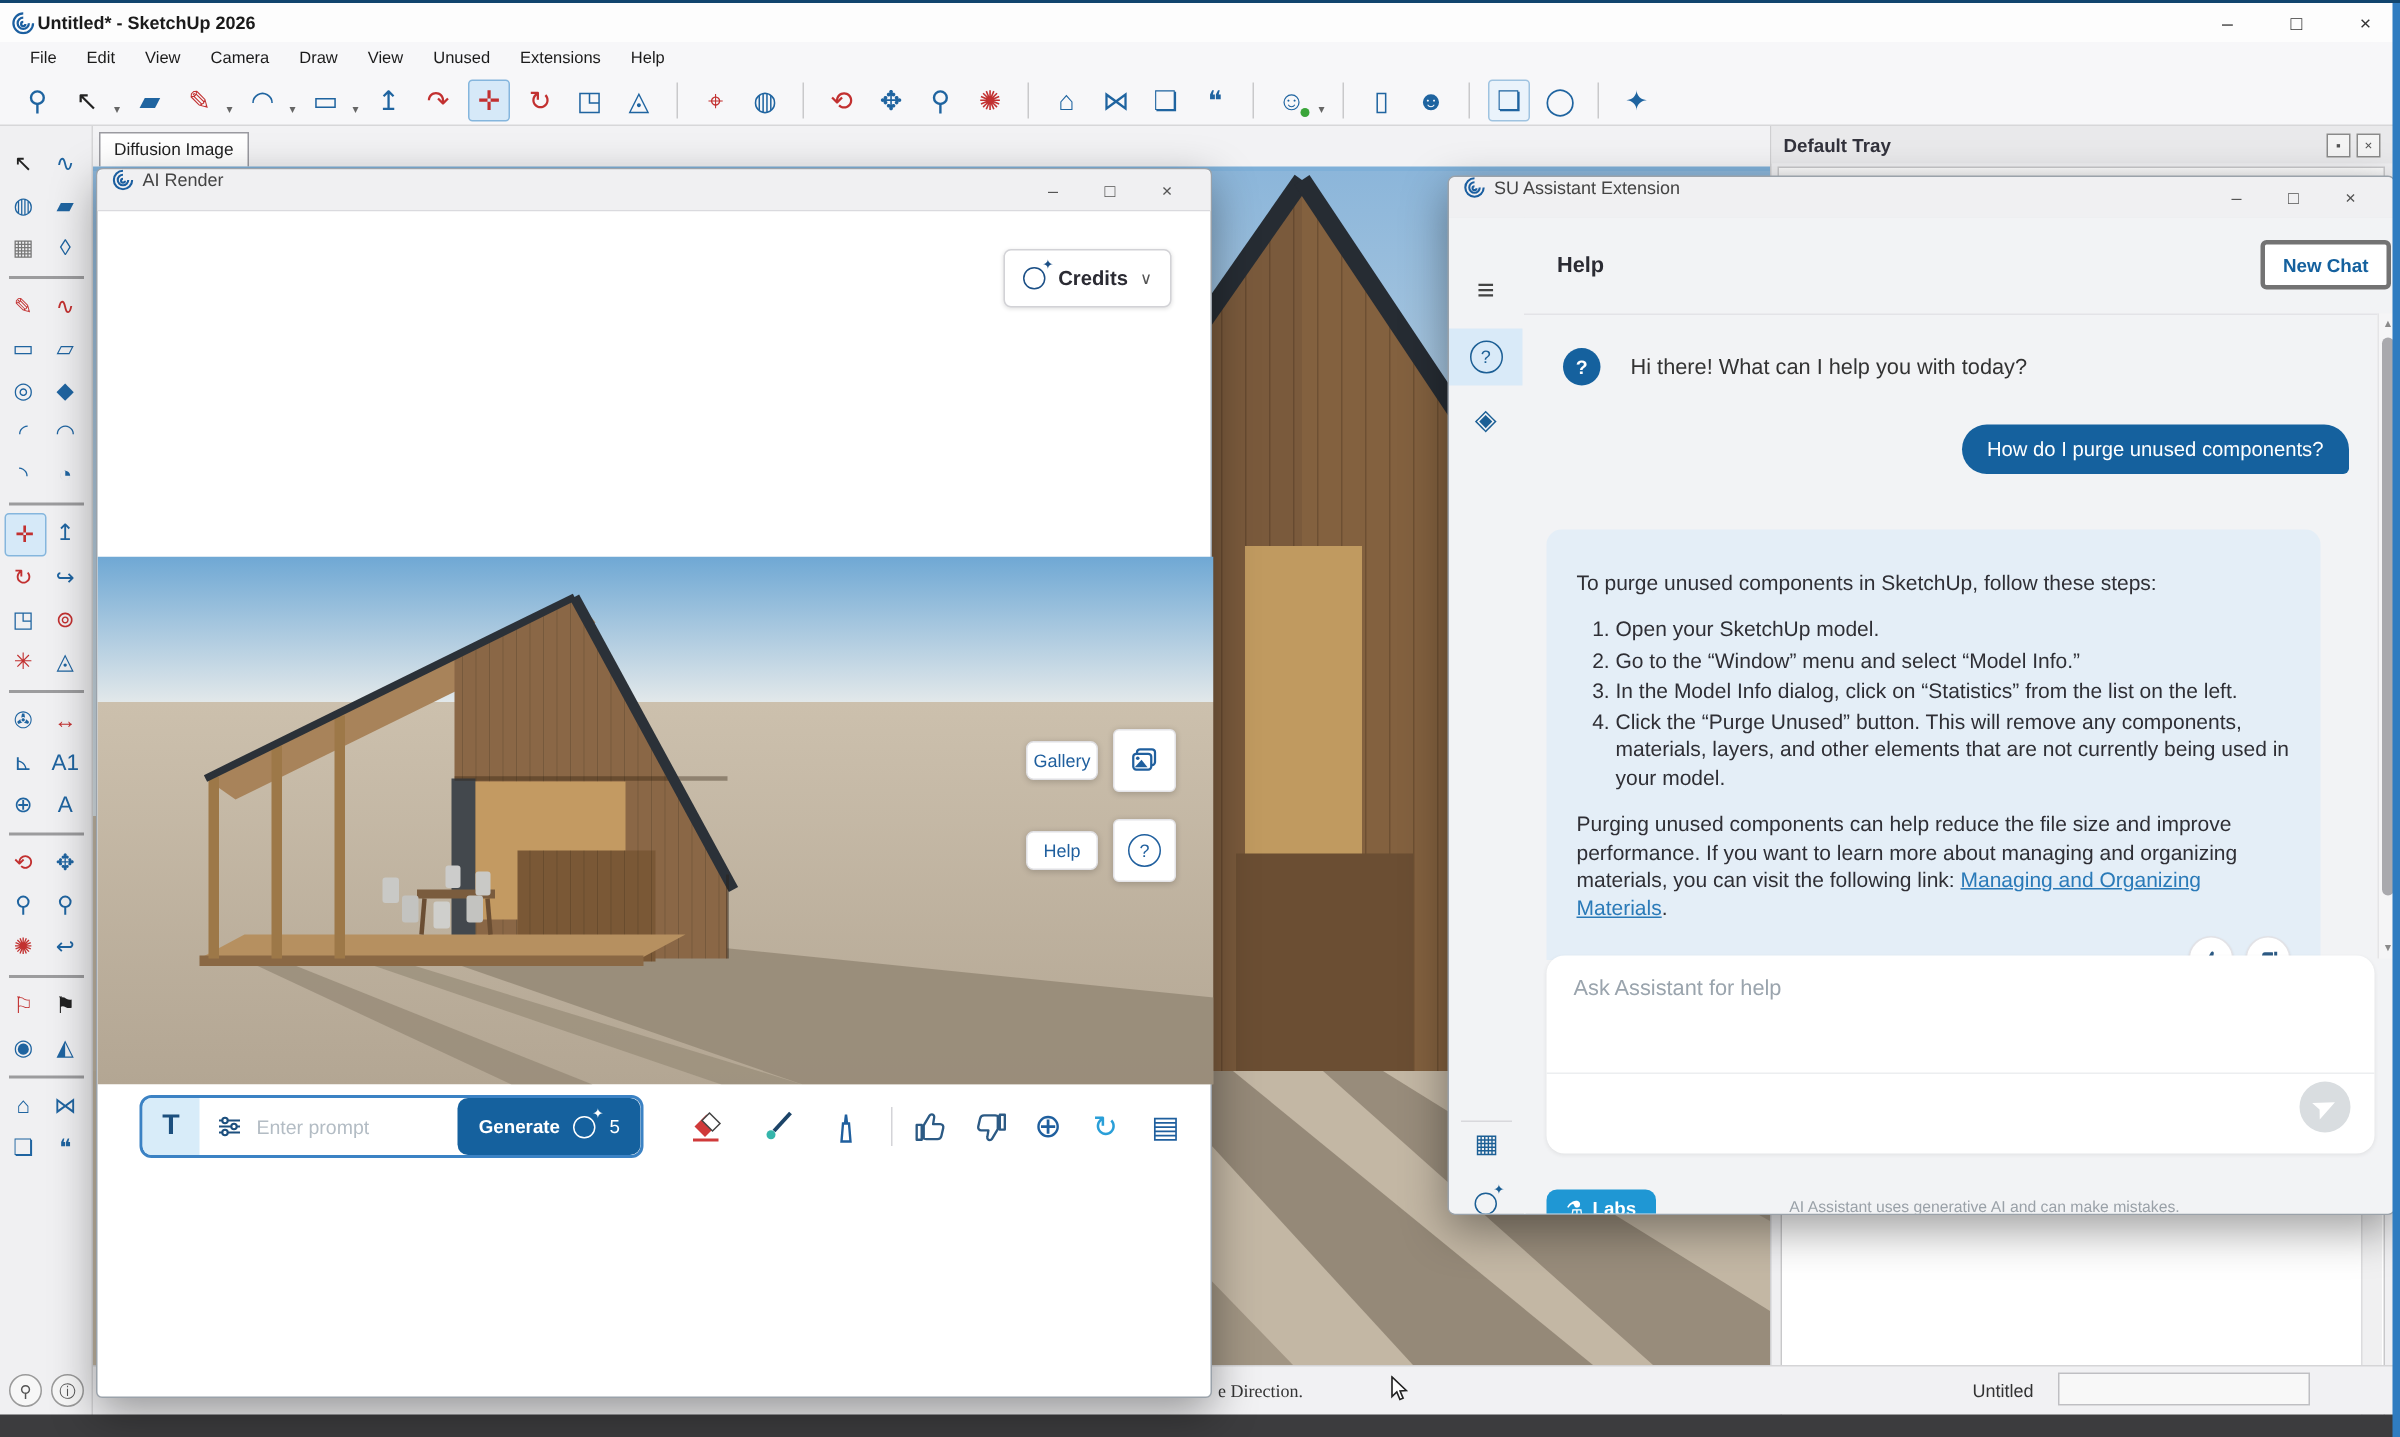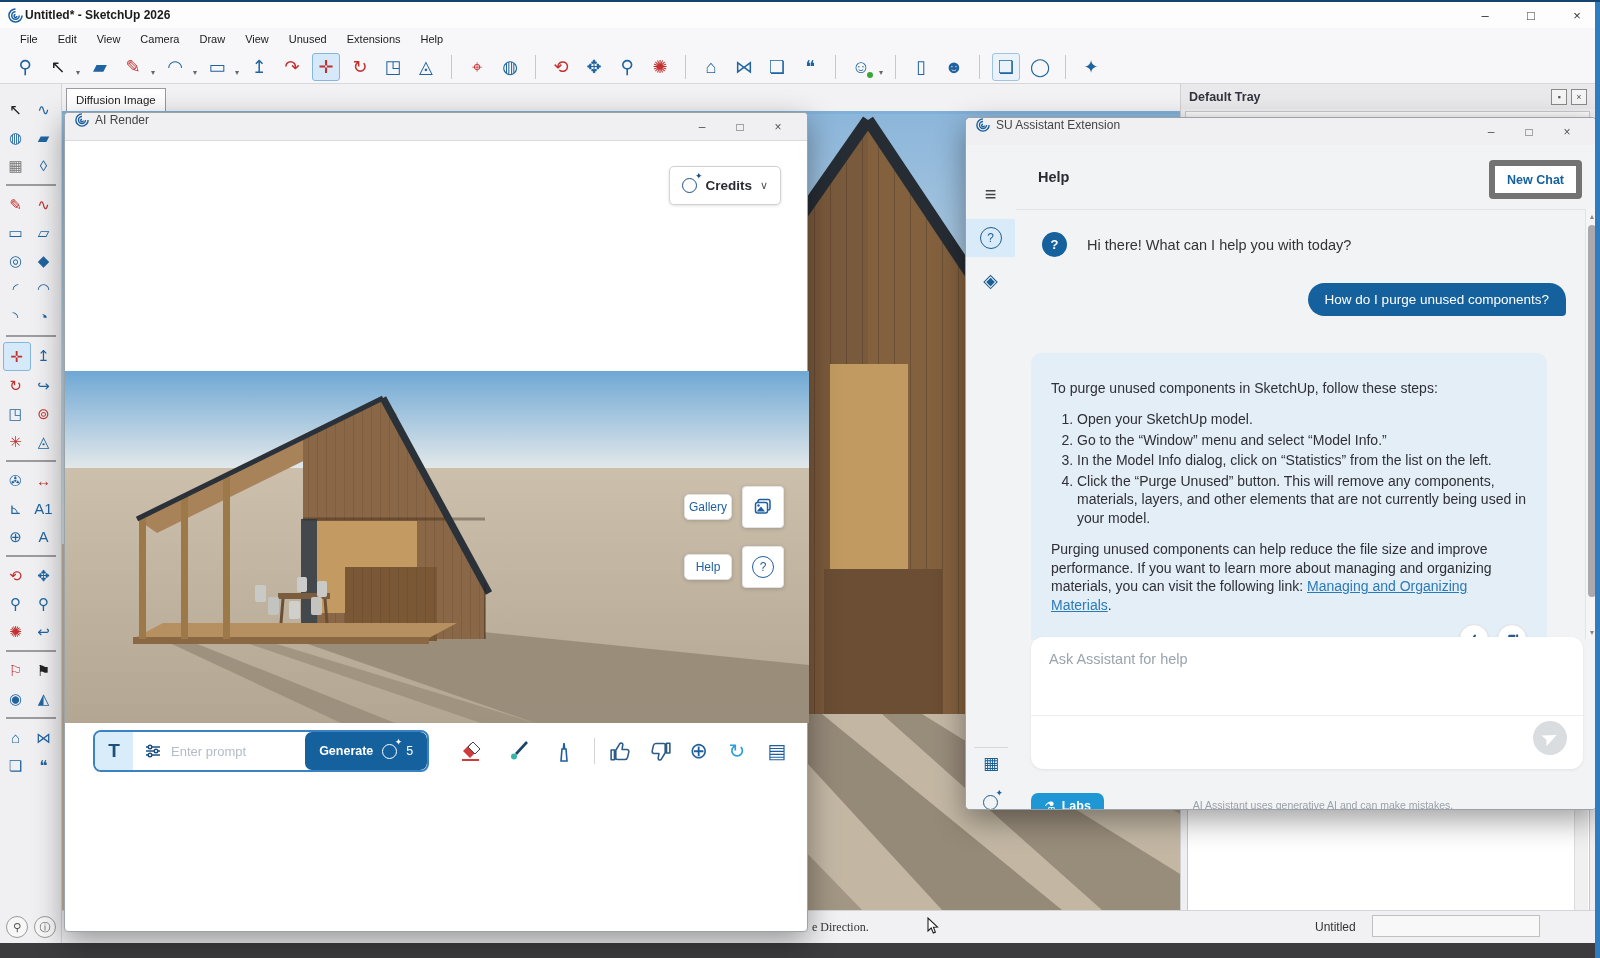--- a/index.html
+++ b/index.html
@@ -73,21 +73,21 @@
   .pr-sep{width:1px;height:26px;background:#d4d4d8;margin:0 4px;}
   
   #suwin{left:965px;top:115px;width:632px;height:693px;border-radius:5px;overflow:hidden;background:#f2f3f5;}
   #su-rail{position:absolute;left:0;top:27px;width:50px;height:666px;background:#f2f3f5;border-right:1px solid #e2e2e6;}
   .rail-ic{position:absolute;left:0;width:49px;height:38px;display:flex;align-items:center;justify-content:center;color:#1c5f95;}
   .rail-ic.on{background:#d9eaf8;}
   .qcirc{width:20px;height:20px;border:1.6px solid currentColor;border-radius:50%;display:flex;align-items:center;justify-content:center;font-size:12px;}
   #su-main{position:absolute;left:50px;top:27px;width:582px;height:666px;background:#f2f3f5;}
   #su-head{position:absolute;left:0;top:0;width:100%;height:63px;}
   #su-head .h{position:absolute;left:22px;top:24px;font-size:14.5px;font-weight:bold;color:#2b2b33;}
-  #new-chat{position:absolute;right:16px;top:15px;height:27px;padding:0 12px;background:#fff;border:6px solid #737373;border-radius:4px;font-size:12.5px;font-weight:bold;color:#15619e;display:flex;align-items:center;}
+  #new-chat{position:absolute;right:4px;top:15px;height:27px;padding:0 12px;background:#fff;border:3px solid #737373;border-radius:4px;font-size:12.5px;font-weight:bold;color:#15619e;display:flex;align-items:center;}
   #su-chat{position:absolute;left:0;top:64px;width:570px;height:430px;border-top:1px solid #e3e3e7;overflow:hidden;}
   #su-scroll{position:absolute;right:0;top:64px;width:12px;height:430px;background:#f5f5f6;border-left:1px solid #e4e4e6;}
   #su-scroll .arr{position:absolute;left:0;width:12px;height:12px;font-size:7px;color:#8a8a8a;display:flex;align-items:center;justify-content:center;}
   #su-scroll .thumb{position:absolute;left:2px;top:16px;width:8px;height:372px;background:#a9a9ad;border-radius:4px;}
   #greet-row{position:absolute;left:26px;top:22px;display:flex;align-items:center;gap:20px;}
   #greet-avatar{width:25px;height:25px;border-radius:50%;background:#15619e;color:#fff;font-size:13px;font-weight:bold;display:flex;align-items:center;justify-content:center;}
   #greet-text{font-size:14.5px;color:#333;}
   #user-bubble{position:absolute;right:20px;top:73px;background:#15619e;color:#fff;font-size:13.5px;border-radius:17px 17px 4px 17px;padding:9px 17px;}
   #resp-bubble{position:absolute;left:15px;top:143px;width:516px;background:#e4eef7;border-radius:10px;padding:26px 20px 16px 20px;box-sizing:border-box;font-size:14px;color:#2f2f35;line-height:1.32;}
   #resp-bubble ol{margin:13px 0 13px 0;padding-left:26px;}

